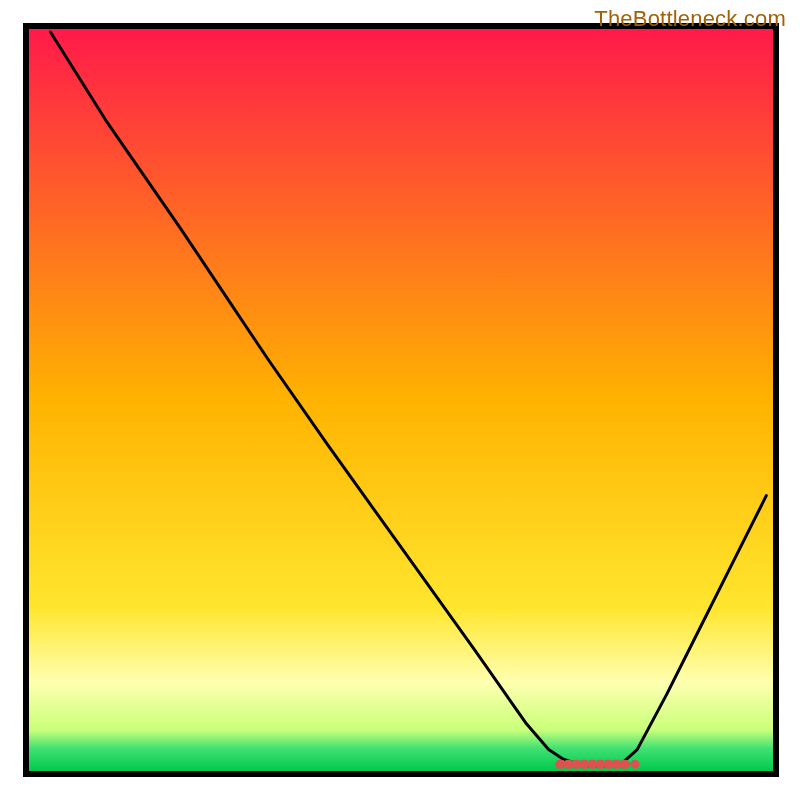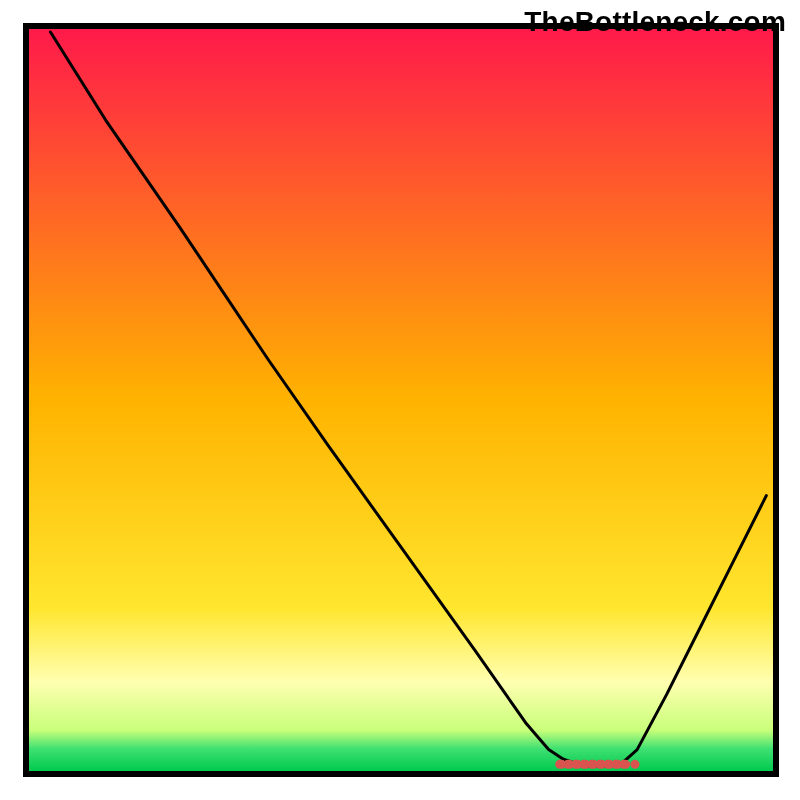--- a/index.html
+++ b/index.html
@@ -1,17 +1,17 @@
 <!DOCTYPE html>
 <html><head>
 <meta charset="utf-8">
 <style>
   * { margin: 0; padding: 0; box-sizing: border-box; }
   body { width: 800px; height: 800px; background: #fff; font-family: Arial, sans-serif; position: relative; }
-  .watermark { position: absolute; top: 6px; right: 14px; font-size: 28px; font-weight: bold; color: #000000; letter-spacing: 0.2px; }
+  .watermark { position: absolute; top: 6px; right: 14px; font-size: 22px; font-weight: normal; color: #a16207; letter-spacing: 0.2px; }
   .chart-container { position: absolute; top: 0; left: 0; width: 800px; height: 800px; }
   svg { display: block; }
 </style>
 </head>
 <body>
 
 <div class="chart-container">
   <svg id="chart-svg" width="800" height="800" viewBox="0 0 800 800">
       <defs>
         <linearGradient id="bg-grad" x1="0" y1="0" x2="0" y2="1">

